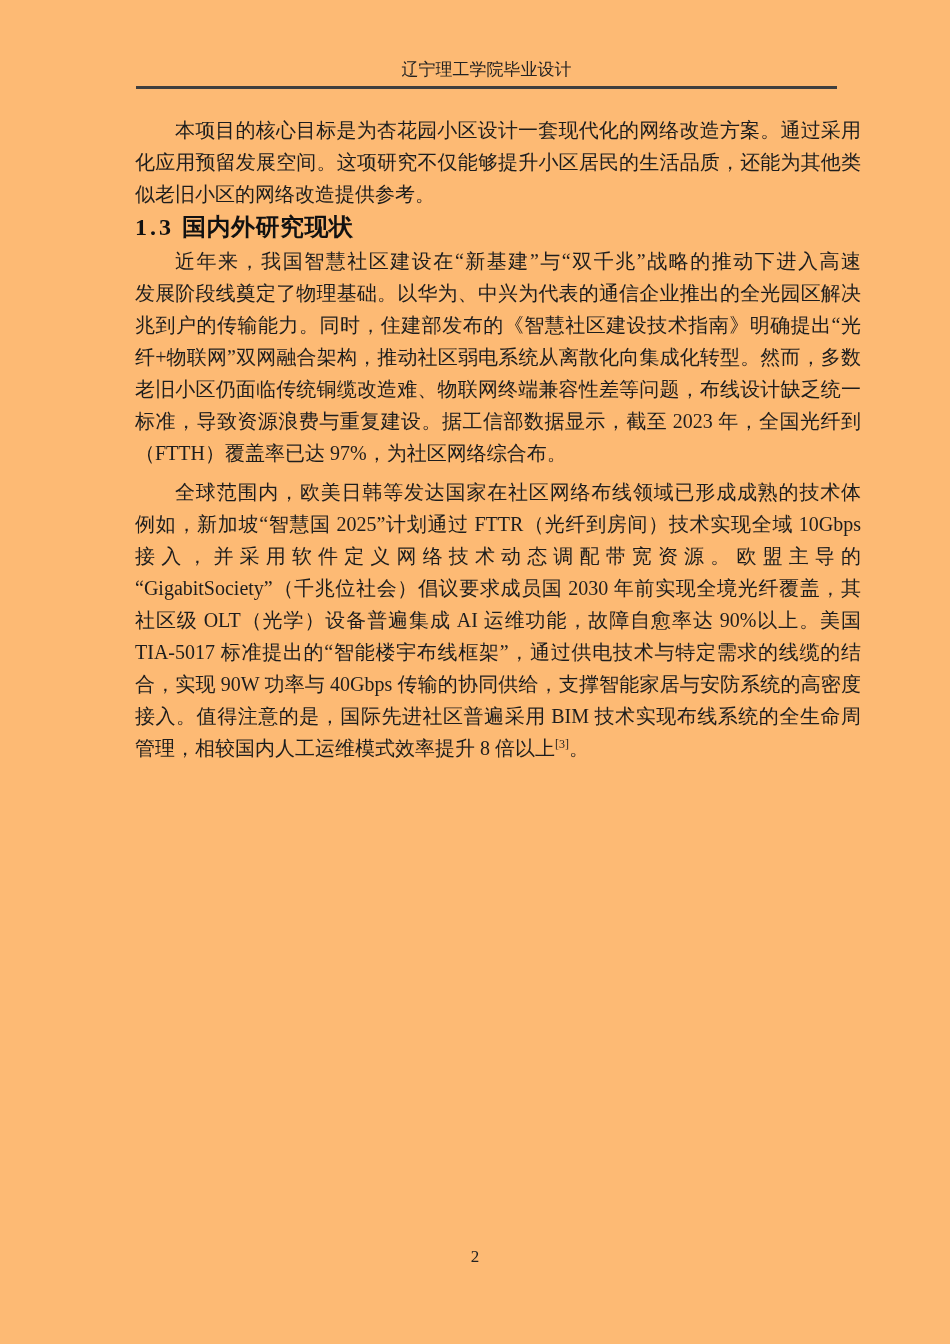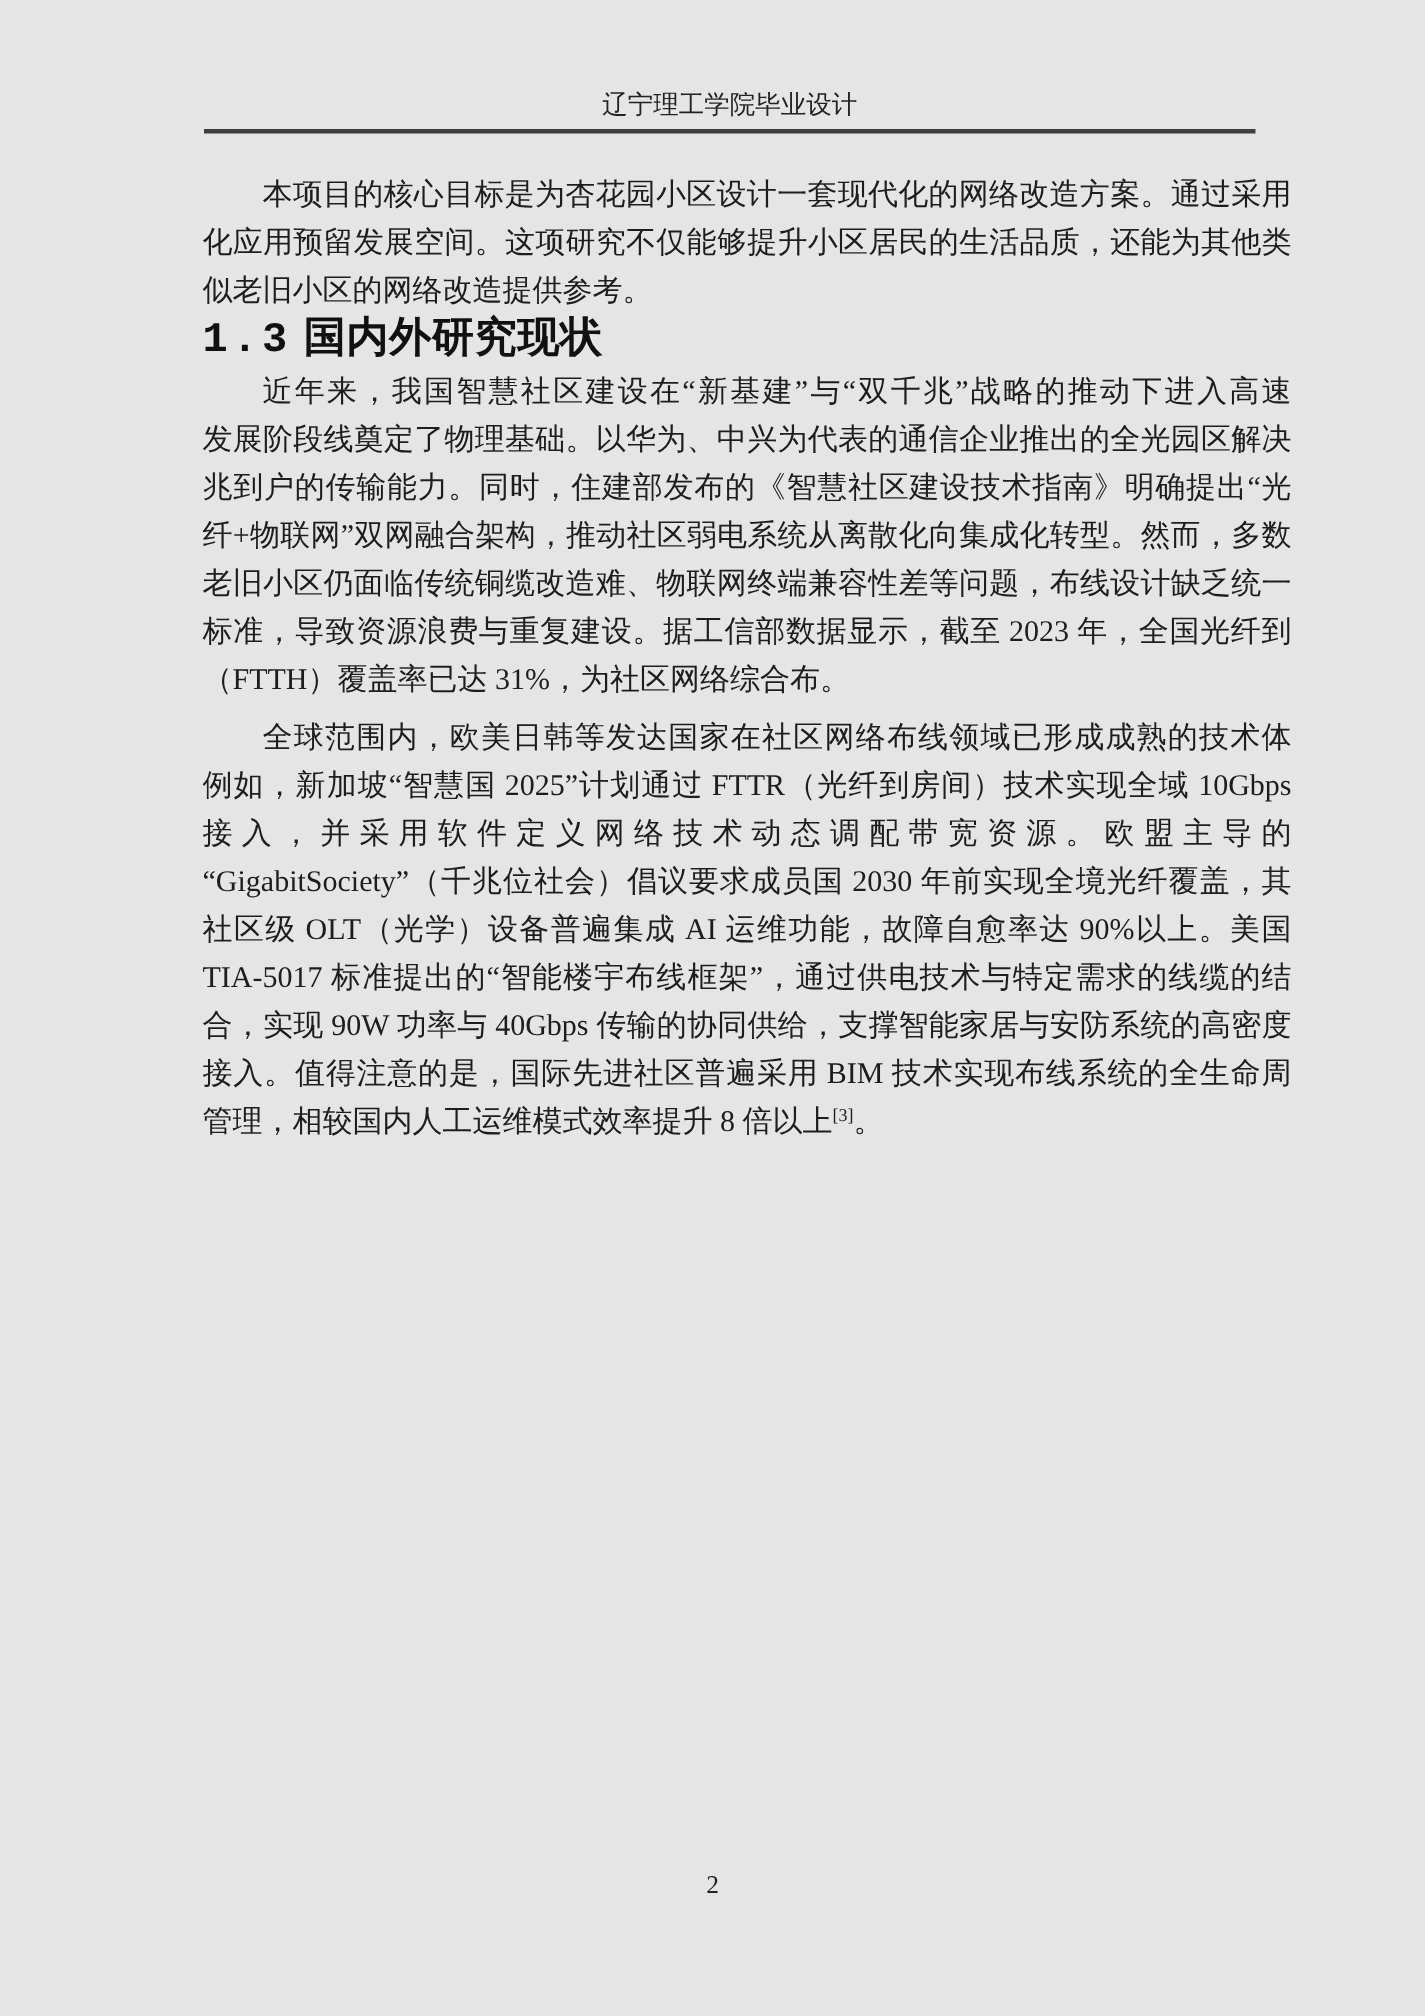--- a/index.html
+++ b/index.html
@@ -4,21 +4,21 @@
 <style>
   html, body {
     margin: 0;
     padding: 0;
     background: #ffffff;
   }
   .page {
     position: relative;
     width: 950px;
     height: 1344px;
-    background: #e5e5e5;
+    background: #fdba74;
     font-family: "Liberation Serif", "DejaVu Serif", serif;
     color: #1d1d1d;
     overflow: hidden;
   }
   .page-header {
     position: absolute;
     top: 58px;
     left: 136px;
     width: 701px;
     text-align: center;
@@ -49,23 +49,23 @@
     height: 32px;
     overflow: hidden;
   }
   .tline.first {
     text-indent: 2em;
   }
   .tline.last {
     text-align-last: left;
   }
   .section-heading {
-    font-family: Liberation Mono, monospace;
+    font-family: Liberation Serif, serif;
     font-weight: bold;
-    font-size: 28px;
+    font-size: 24px;
     line-height: 35px;
     color: #111111;
     letter-spacing: 0.5px;
   }
   .section-heading .sec-num {
     letter-spacing: 3px;
   }
   .section-heading .sec-title {
     margin-left: 8px;
   }
@@ -108,21 +108,21 @@
       <span class="sec-num">1.3</span><span class="sec-title">国内外研究现状</span>
     </div>
 
     <div class="para">
       <div class="tline first">近年来，我国智慧社区建设在“新基建”与“双千兆”战略的推动下进入高速</div>
       <div class="tline">发展阶段线奠定了物理基础。以华为、中兴为代表的通信企业推出的全光园区解决</div>
       <div class="tline">兆到户的传输能力。同时，住建部发布的《智慧社区建设技术指南》明确提出“光</div>
       <div class="tline">纤+物联网”双网融合架构，推动社区弱电系统从离散化向集成化转型。然而，多数</div>
       <div class="tline">老旧小区仍面临传统铜缆改造难、物联网终端兼容性差等问题，布线设计缺乏统一</div>
       <div class="tline">标准，导致资源浪费与重复建设。据工信部数据显示，截至 2023 年，全国光纤到户</div>
-      <div class="tline last">（FTTH）覆盖率已达 31%，为社区网络综合布。</div>
+      <div class="tline last">（FTTH）覆盖率已达 97%，为社区网络综合布。</div>
     </div>
 
     <div class="para para3">
       <div class="tline first">全球范围内，欧美日韩等发达国家在社区网络布线领域已形成成熟的技术体系。</div>
       <div class="tline">例如，新加坡“智慧国 2025”计划通过 FTTR（光纤到房间）技术实现全域 10Gbps</div>
       <div class="tline">接入，并采用软件定义网络技术动态调配带宽资源。欧盟主导的</div>
       <div class="tline">“GigabitSociety”（千兆位社会）倡议要求成员国 2030 年前实现全境光纤覆盖，其</div>
       <div class="tline">社区级 OLT（光学）设备普遍集成 AI 运维功能，故障自愈率达 90%以上。美国</div>
       <div class="tline">TIA-5017 标准提出的“智能楼宇布线框架”，通过供电技术与特定需求的线缆的结</div>
       <div class="tline">合，实现 90W 功率与 40Gbps 传输的协同供给，支撑智能家居与安防系统的高密度</div>

